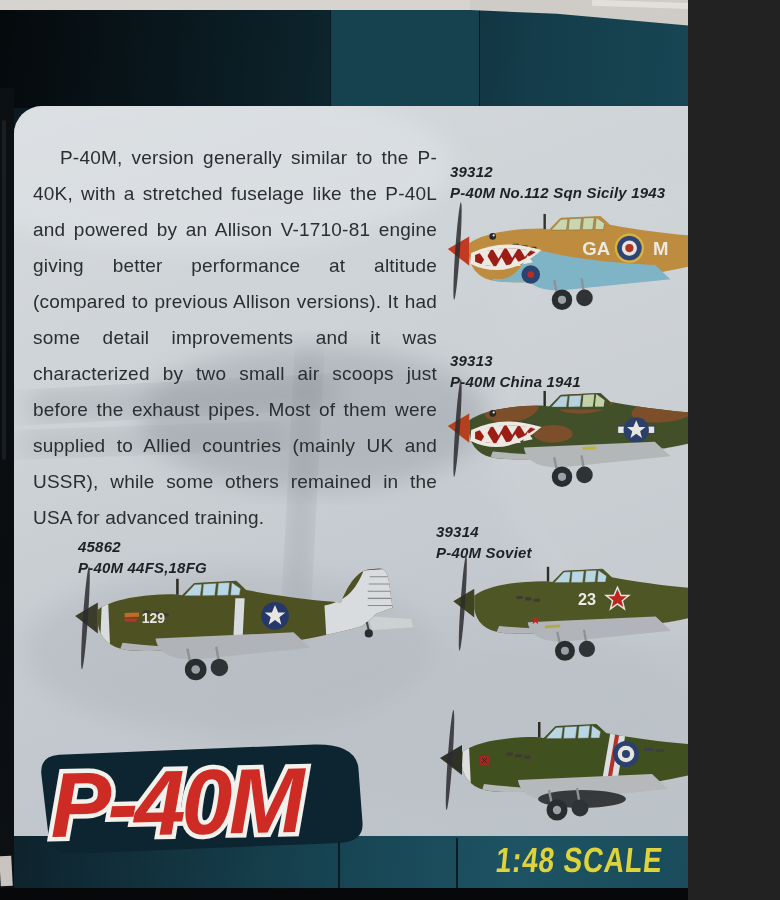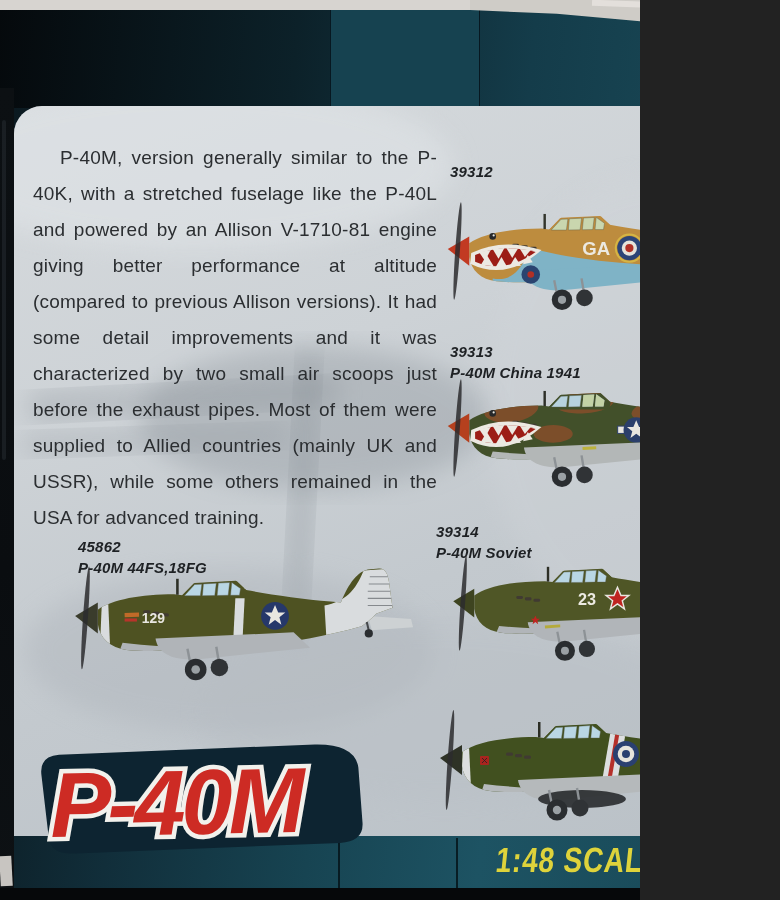--- a/index.html
+++ b/index.html
@@ -1,18 +1,18 @@
 <!DOCTYPE html>
 <html style="--panel_grey: #cbd0d5; --box_teal: #1d5160; --box_teal_dark: #0c2129; --logo_navy: #0d2431; --logo_red: #cd2b24; --scale_yellow: #ded33b; --text_dark: #2b2e31;"><head>
 <meta charset="utf-8">
 <style>
   html,body{margin:0;padding:0;background:#222;}
   .photo{position:relative;width:640px;height:900px;overflow:hidden;
     font-family:"Liberation Sans",sans-serif;
-    background:linear-gradient(97deg,#0a161c 0%,#112e3a 28%,#174452 55%,#1d5363 78%,#1a4c5b 100%);}
+    background:linear-gradient(97deg,#0a161c 0%,#112e3a 28%,#174452 55%,#1d5363 78%,#1a4c5b 100%);padding-left:48px;}
   .abs{position:absolute;}
   
   .box-top{left:0;top:0;width:780px;height:108px;
     background:linear-gradient(95deg,#05090c 0%,#0c2129 38%,#143c4a 68%,#1a4b59 100%);}
   .box-flap{left:330px;top:6px;width:148px;height:130px;background:#164250;
     border-left:1px solid #071821;border-right:1px solid #071821;box-shadow:inset 0 2px 0 rgba(0,0,0,.35);}
   .table-strip{left:0;top:0;width:780px;height:10px;background:#d7d4d0;}
   .table-wedge{left:470px;top:0;width:310px;height:36px;background:#cfccc7;
     clip-path:polygon(0 0,100% 0,100% 100%,72% 72%,28% 38%,0 28%);}
   .table-glint{left:592px;top:2px;width:130px;height:6px;background:#e9e6e1;opacity:.75;transform:rotate(2deg);}
@@ -121,22 +121,23 @@
       <clipPath id="pf-clip">
           <use href="#pf-fuse"></use>
         </clipPath>
     </defs>
   </svg>
 
   <div class="abs desc">P-40M, version generally similar to the P-40K, with a stretched fuselage like the P-40L and powered by an Allison V-1710-81 engine giving better performance at altitude (compared to previous Allison versions). It had some detail improvements and it was characterized by two small air scoops just before the exhaust pipes. Most of them were supplied to Allied countries (mainly UK and USSR), while some others remained in the USA for advanced training.</div>
 
   <div class="abs vlabel" style="left:450px;top:146px">
     <span>39312</span>
-  </div>
-  <div class="abs vlabel" style="left:450px;top:326px">
+    <span>P-40M No.112 Sqn Sicily 1943</span>
+  </div>
+  <div class="abs vlabel" style="left:450px;top:335px">
     <span>39313</span>
     <span>P-40M China 1941</span>
   </div>
   <div class="abs vlabel" style="left:78px;top:521px">
     <span>45862</span>
     <span>P-40M 44FS,18FG</span>
   </div>
   <div class="abs vlabel" style="left:436px;top:506px">
     <span>39314</span>
     <span>P-40M Soviet</span>

